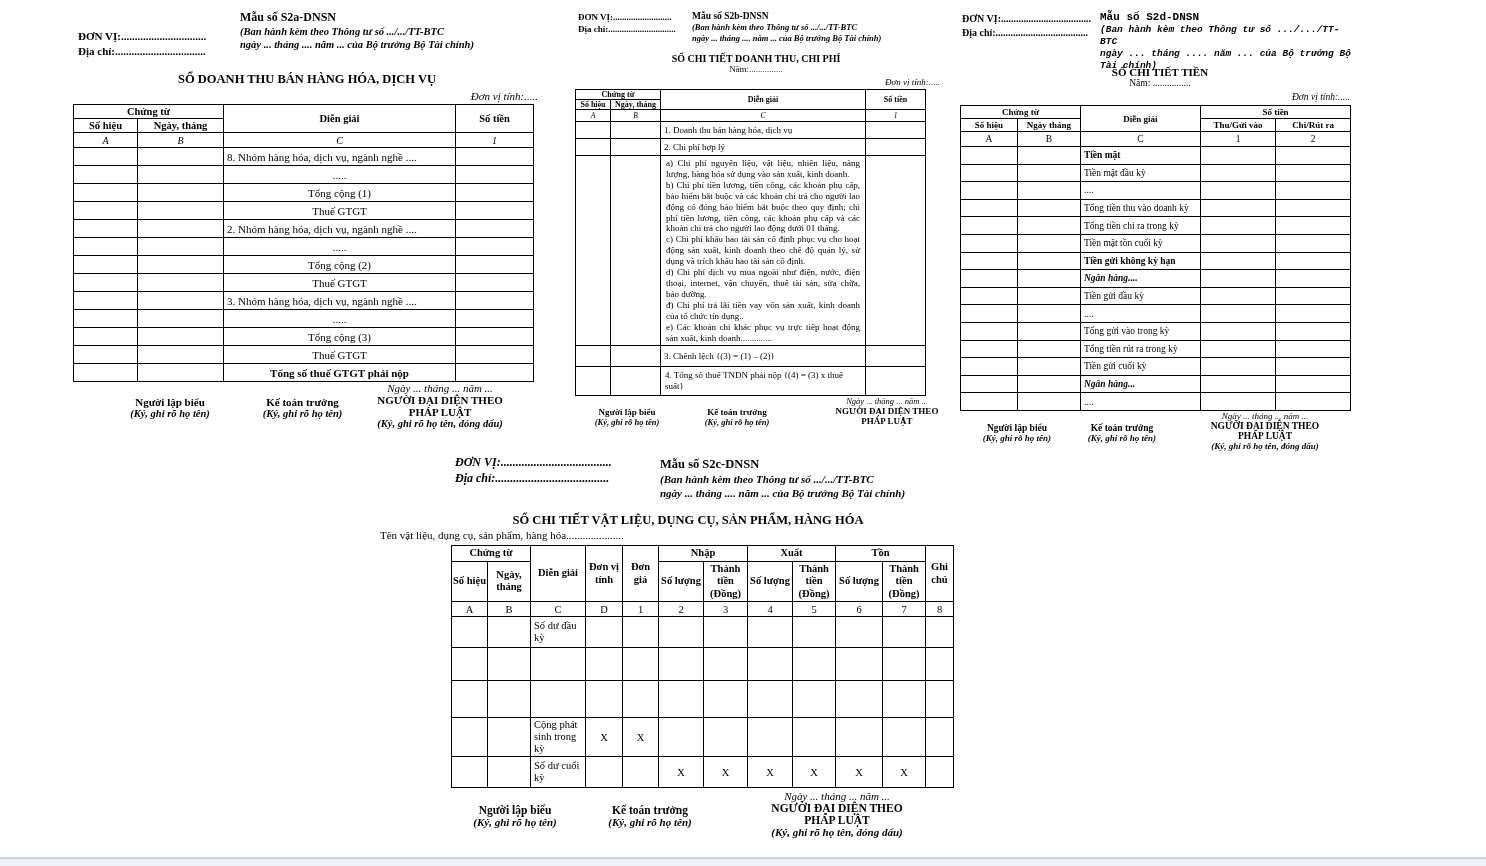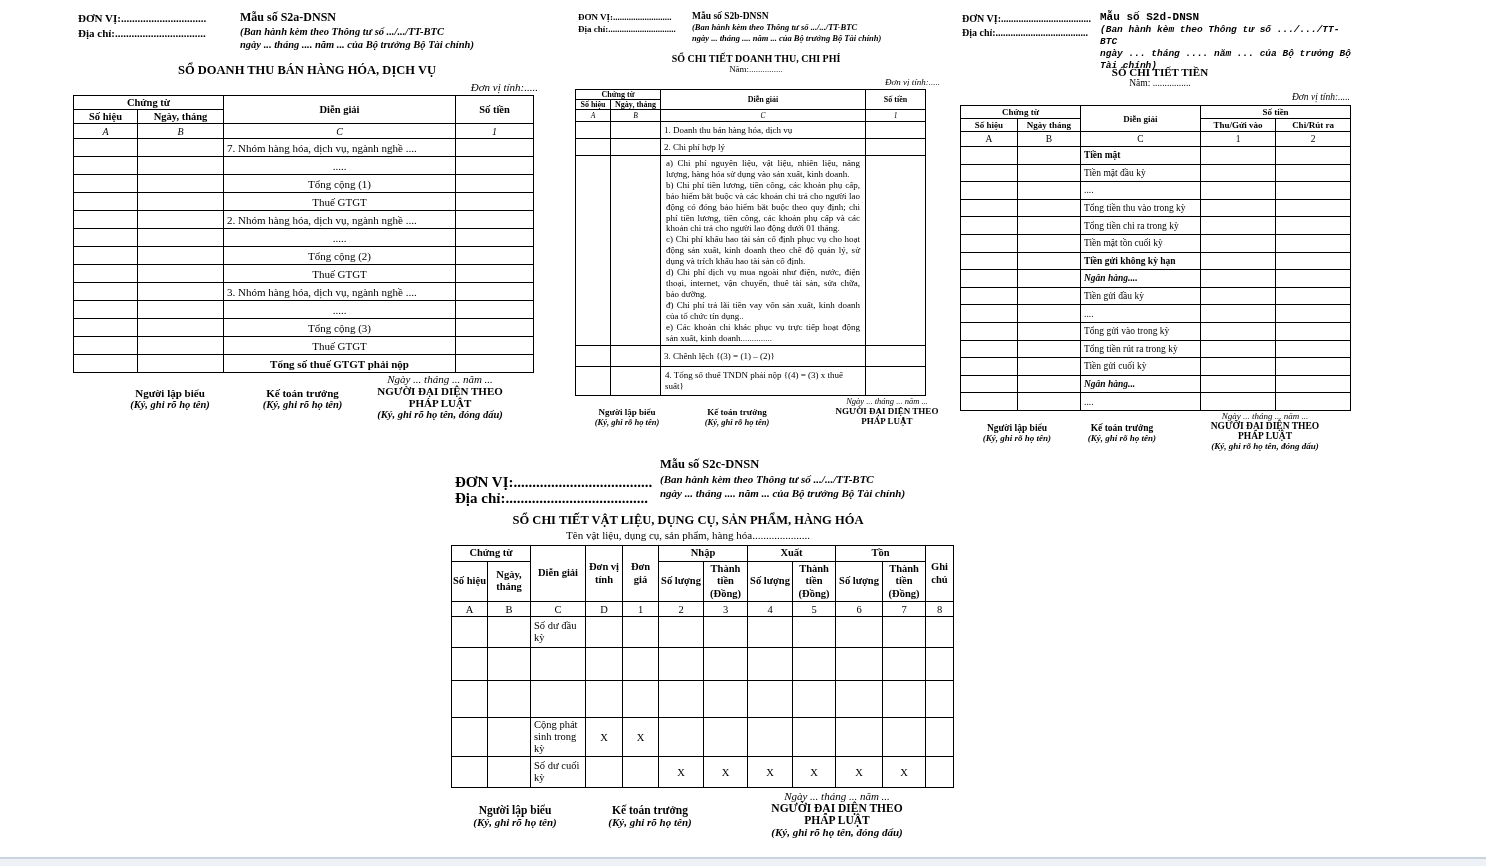--- a/index.html
+++ b/index.html
@@ -24,25 +24,25 @@
   .bldit{font-weight:bold;font-style:italic;}
   .sig{position:relative;}
   .sig-col{position:absolute;text-align:center;}
   .sig-title{font-weight:bold;}
   .sig-note{font-weight:bold;font-style:italic;}
   .sig-date{font-style:italic;}
 
   
   .f1{left:70px;top:8px;width:474px;}
   .f1 .f-hdr{height:50px;}
-  .f1 .hdr-left{left:8px;top:3px;font-size:11px;line-height:15px;}
+  .f1 .hdr-left{left:8px;top:21px;font-size:11px;line-height:15px;}
   .f1 .hdr-right{left:170px;right:-20px;top:2px;}
   .f1 .fno{font-size:12px;line-height:15px;}
   .f1 .iss{font-size:10.5px;line-height:13px;}
-  .f1 .ftitle{font-size:12.5px;margin-top:5px;}
+  .f1 .ftitle{font-size:12.5px;margin-top:14px;}
   .f1 .fyear{font-size:11px;margin-top:2px;}
   .f1 .funit{font-size:11px;margin:3px 6px 2px 0;}
   .t1{width:460px;margin-left:3px;font-size:11px;}
   .t1 th{font-size:10.5px;padding:1px 2px;}
   .t1 .code{font-size:10px;height:14px;}
   .t1 tbody td{height:17px;}
   .f1-sig{height:72px;}
   .f1-sig .sig-col{font-size:11px;}
   .f1-sig .sig-note{font-size:10.5px;}
   .f1-sig .pad{padding-top:14px;}
@@ -88,26 +88,26 @@
   .t3 tbody td{height:16.6px;}
   .f3-sig{height:60px;}
   .f3-sig .sig-col{font-size:9.5px;}
   .f3-sig .sig-note{font-size:9px;}
   .f3-sig .sig-date{font-size:9px;}
   .f3-sig .pad{padding-top:12px;}
 
   
   .f4{left:380px;top:452px;width:616px;}
   .f4 .f-hdr{height:58px;}
-  .f4 .hdr-left{left:75px;top:22px;font-size:15px;line-height:16px;}
+  .f4 .hdr-left{left:75px;top:2px;font-size:12px;line-height:16px;font-style:italic;}
   .f4 .hdr-right{left:280px;right:-20px;top:4px;}
   .f4 .fno{font-size:12.5px;line-height:16px;}
   .f4 .iss{font-size:11px;line-height:14px;}
   .f4 .ftitle{font-size:12.5px;margin-top:3px;}
-  .f4 .sub{text-align:center;font-size:11px;line-height:15px;}
+  .f4 .sub{font-size:11px;line-height:15px;}
   .t4{width:502px;margin:2px 0 0 71px;font-size:10.5px;}
   .t4 th{font-size:10.5px;padding:1px 1px;line-height:12.5px;}
   .t4 .code{height:14px;}
   .t4 .desc{padding:1px 3px;line-height:12px;}
   .t4 .r1 td{height:28px;}
   .t4 .r2 td{height:32px;}
   .t4 .r3 td{height:36px;}
   .t4 .r4 td{height:36px;}
   .t4 .r5 td{height:28px;}
   .f4-sig{height:62px;margin-top:2px;}
@@ -159,21 +159,21 @@
           <td class="code it">A</td>
           <td class="code it">B</td>
           <td class="code it">C</td>
           <td class="code it">1</td>
         </tr>
       </thead>
       <tbody>
         <tr>
             <td></td>
             <td></td>
-            <td>7. Nhóm hàng hóa, dịch vụ, ngành nghề ....</td>
+            <td>8. Nhóm hàng hóa, dịch vụ, ngành nghề ....</td>
             <td></td>
           </tr>
         <tr>
             <td></td>
             <td></td>
             <td class="ctr">.....</td>
             <td></td>
           </tr>
         <tr>
             <td></td>
@@ -418,21 +418,21 @@
         <tr>
             <td></td>
             <td></td>
             <td>....</td>
             <td></td>
             <td></td>
           </tr>
         <tr>
             <td></td>
             <td></td>
-            <td>Tổng tiền thu vào trong kỳ</td>
+            <td>Tổng tiền thu vào doanh kỳ</td>
             <td></td>
             <td></td>
           </tr>
         <tr>
             <td></td>
             <td></td>
             <td>Tổng tiền chi ra trong kỳ</td>
             <td></td>
             <td></td>
           </tr>

